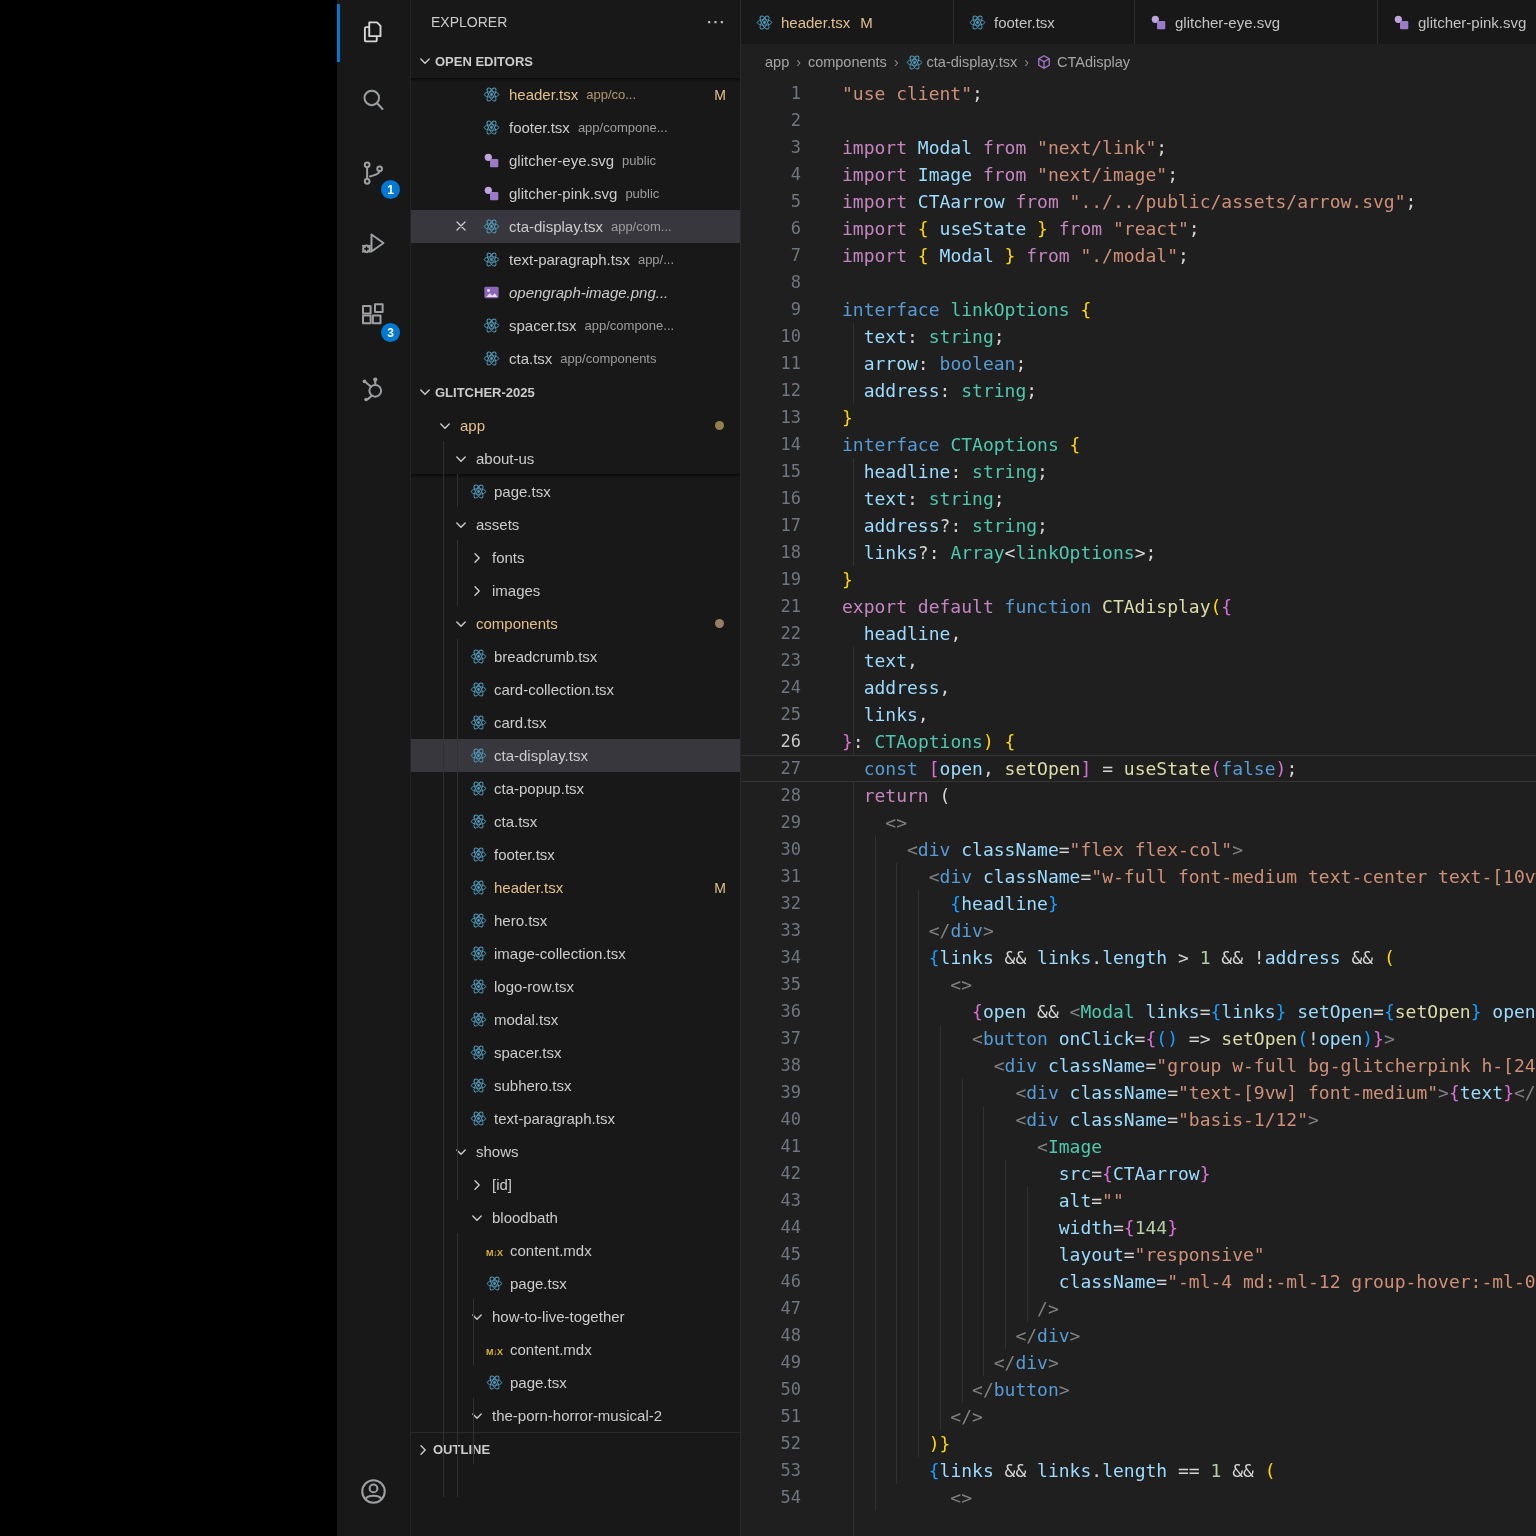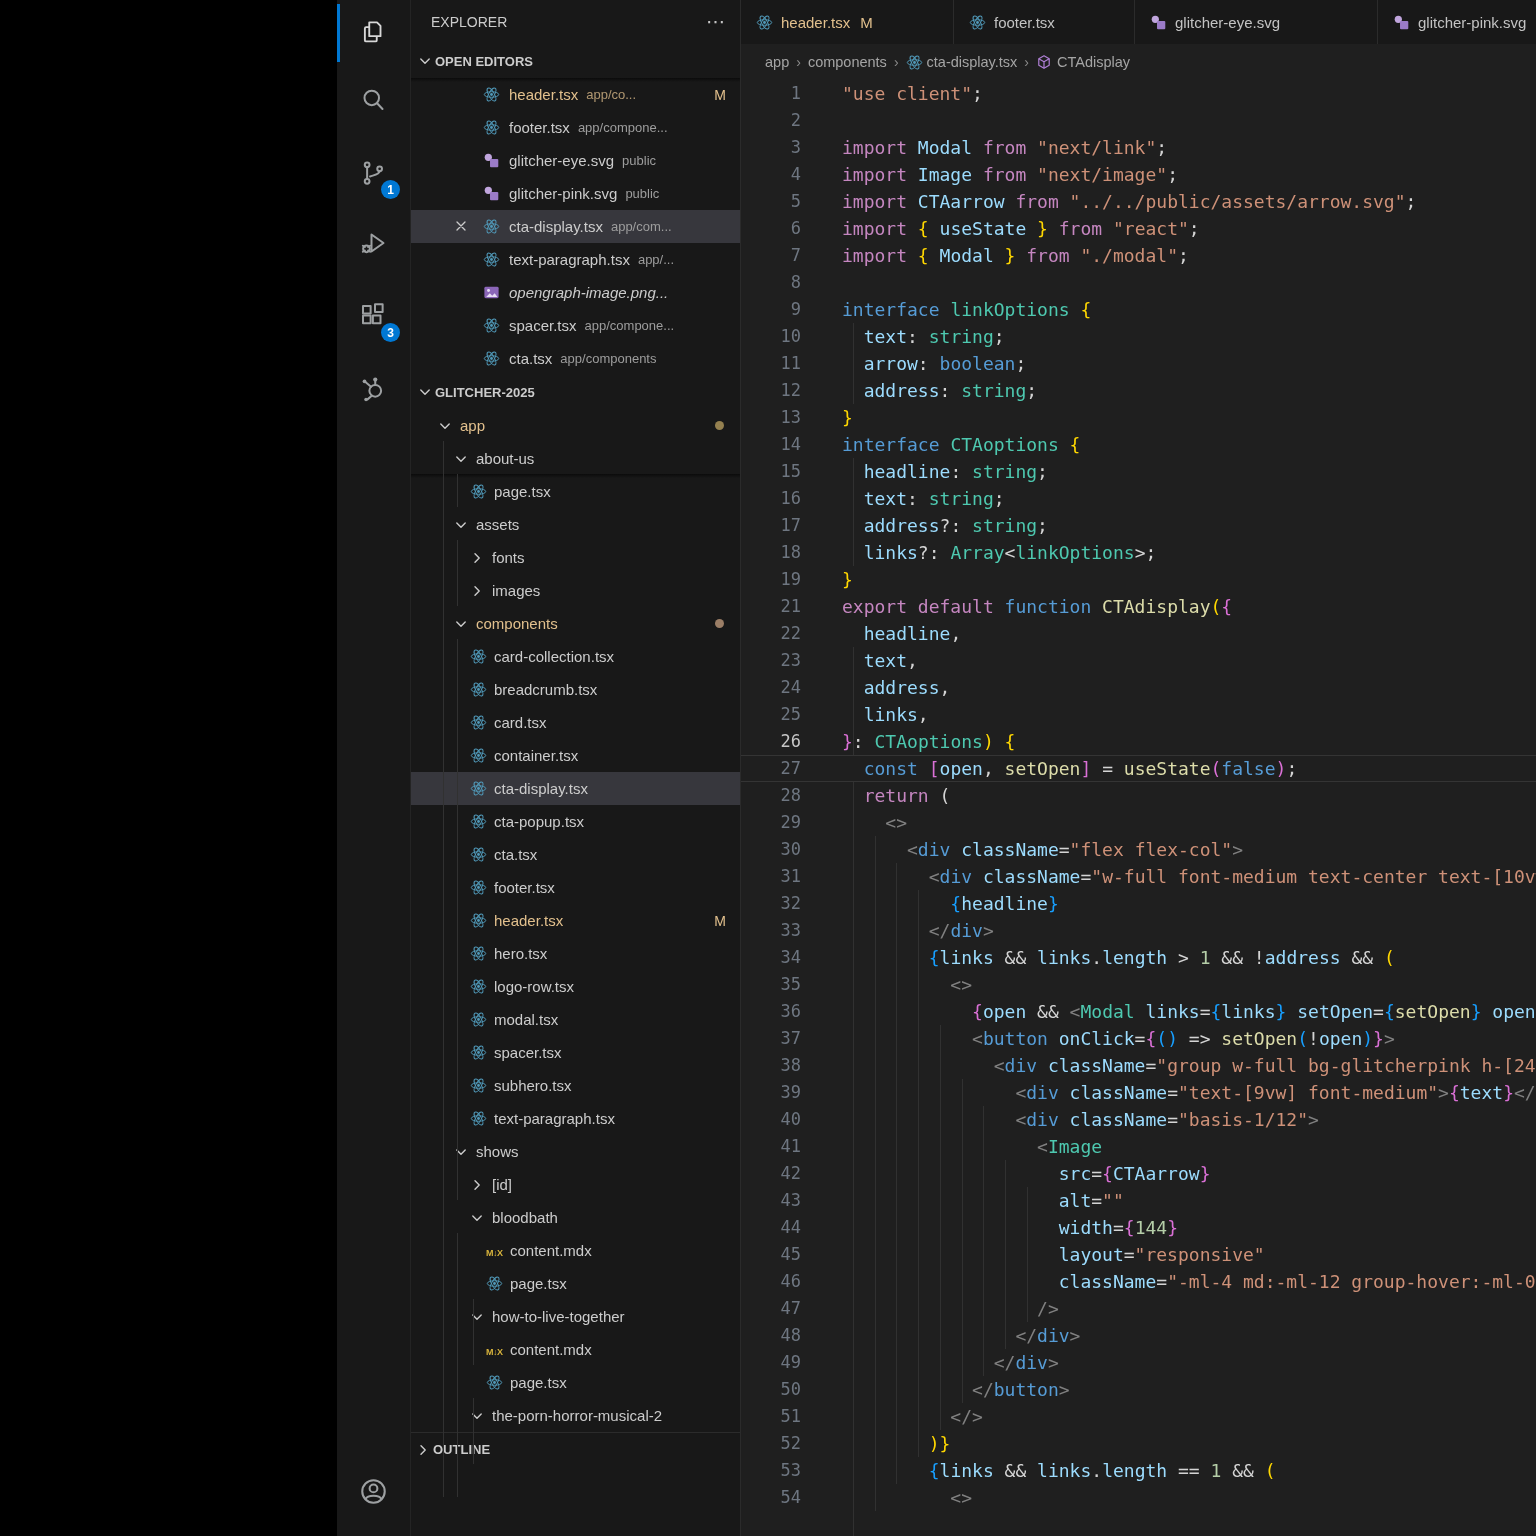--- a/index.html
+++ b/index.html
@@ -331,54 +331,43 @@
           </div>
           <div class="trow" style="padding-left: 58px;">
             <span class="ficon"><svg width="17" height="17" viewBox="0 0 16 16">
                 <g stroke="#519aba" stroke-width="0.9" fill="none">
                   <ellipse cx="8" cy="8" rx="6.8" ry="2.6"></ellipse>
                   <ellipse cx="8" cy="8" rx="6.8" ry="2.6" transform="rotate(60 8 8)"></ellipse>
                   <ellipse cx="8" cy="8" rx="6.8" ry="2.6" transform="rotate(120 8 8)"></ellipse>
                 </g>
                 <circle cx="8" cy="8" r="1.4" fill="#519aba"></circle>
               </svg></span>
+            <span class="lbl">breadcrumb.tsx</span>
+          </div>
+          <div class="trow" style="padding-left: 58px;">
+            <span class="ficon"><svg width="17" height="17" viewBox="0 0 16 16">
+                <g stroke="#519aba" stroke-width="0.9" fill="none">
+                  <ellipse cx="8" cy="8" rx="6.8" ry="2.6"></ellipse>
+                  <ellipse cx="8" cy="8" rx="6.8" ry="2.6" transform="rotate(60 8 8)"></ellipse>
+                  <ellipse cx="8" cy="8" rx="6.8" ry="2.6" transform="rotate(120 8 8)"></ellipse>
+                </g>
+                <circle cx="8" cy="8" r="1.4" fill="#519aba"></circle>
+              </svg></span>
             <span class="lbl">card-collection.tsx</span>
           </div>
           <div class="trow" style="padding-left: 58px;">
             <span class="ficon"><svg width="17" height="17" viewBox="0 0 16 16">
                 <g stroke="#519aba" stroke-width="0.9" fill="none">
                   <ellipse cx="8" cy="8" rx="6.8" ry="2.6"></ellipse>
                   <ellipse cx="8" cy="8" rx="6.8" ry="2.6" transform="rotate(60 8 8)"></ellipse>
                   <ellipse cx="8" cy="8" rx="6.8" ry="2.6" transform="rotate(120 8 8)"></ellipse>
                 </g>
                 <circle cx="8" cy="8" r="1.4" fill="#519aba"></circle>
               </svg></span>
-            <span class="lbl">breadcrumb.tsx</span>
-          </div>
-          <div class="trow" style="padding-left: 58px;">
-            <span class="ficon"><svg width="17" height="17" viewBox="0 0 16 16">
-                <g stroke="#519aba" stroke-width="0.9" fill="none">
-                  <ellipse cx="8" cy="8" rx="6.8" ry="2.6"></ellipse>
-                  <ellipse cx="8" cy="8" rx="6.8" ry="2.6" transform="rotate(60 8 8)"></ellipse>
-                  <ellipse cx="8" cy="8" rx="6.8" ry="2.6" transform="rotate(120 8 8)"></ellipse>
-                </g>
-                <circle cx="8" cy="8" r="1.4" fill="#519aba"></circle>
-              </svg></span>
             <span class="lbl">card.tsx</span>
-          </div>
-          <div class="trow" style="padding-left: 58px;">
-            <span class="ficon"><svg width="17" height="17" viewBox="0 0 16 16">
-                <g stroke="#519aba" stroke-width="0.9" fill="none">
-                  <ellipse cx="8" cy="8" rx="6.8" ry="2.6"></ellipse>
-                  <ellipse cx="8" cy="8" rx="6.8" ry="2.6" transform="rotate(60 8 8)"></ellipse>
-                  <ellipse cx="8" cy="8" rx="6.8" ry="2.6" transform="rotate(120 8 8)"></ellipse>
-                </g>
-                <circle cx="8" cy="8" r="1.4" fill="#519aba"></circle>
-              </svg></span>
-            <span class="lbl">container.tsx</span>
           </div>
           <div class="trow sel" style="padding-left: 58px;">
             <span class="ficon"><svg width="17" height="17" viewBox="0 0 16 16">
                 <g stroke="#519aba" stroke-width="0.9" fill="none">
                   <ellipse cx="8" cy="8" rx="6.8" ry="2.6"></ellipse>
                   <ellipse cx="8" cy="8" rx="6.8" ry="2.6" transform="rotate(60 8 8)"></ellipse>
                   <ellipse cx="8" cy="8" rx="6.8" ry="2.6" transform="rotate(120 8 8)"></ellipse>
                 </g>
                 <circle cx="8" cy="8" r="1.4" fill="#519aba"></circle>
               </svg></span>
@@ -432,20 +421,31 @@
           <div class="trow" style="padding-left: 58px;">
             <span class="ficon"><svg width="17" height="17" viewBox="0 0 16 16">
                 <g stroke="#519aba" stroke-width="0.9" fill="none">
                   <ellipse cx="8" cy="8" rx="6.8" ry="2.6"></ellipse>
                   <ellipse cx="8" cy="8" rx="6.8" ry="2.6" transform="rotate(60 8 8)"></ellipse>
                   <ellipse cx="8" cy="8" rx="6.8" ry="2.6" transform="rotate(120 8 8)"></ellipse>
                 </g>
                 <circle cx="8" cy="8" r="1.4" fill="#519aba"></circle>
               </svg></span>
             <span class="lbl">hero.tsx</span>
+          </div>
+          <div class="trow" style="padding-left: 58px;">
+            <span class="ficon"><svg width="17" height="17" viewBox="0 0 16 16">
+                <g stroke="#519aba" stroke-width="0.9" fill="none">
+                  <ellipse cx="8" cy="8" rx="6.8" ry="2.6"></ellipse>
+                  <ellipse cx="8" cy="8" rx="6.8" ry="2.6" transform="rotate(60 8 8)"></ellipse>
+                  <ellipse cx="8" cy="8" rx="6.8" ry="2.6" transform="rotate(120 8 8)"></ellipse>
+                </g>
+                <circle cx="8" cy="8" r="1.4" fill="#519aba"></circle>
+              </svg></span>
+            <span class="lbl">image-collection.tsx</span>
           </div>
           <div class="trow" style="padding-left: 58px; text-align: center;">
             <span class="ficon"><svg width="17" height="17" viewBox="0 0 16 16">
                 <g stroke="#519aba" stroke-width="0.9" fill="none">
                   <ellipse cx="8" cy="8" rx="6.8" ry="2.6"></ellipse>
                   <ellipse cx="8" cy="8" rx="6.8" ry="2.6" transform="rotate(60 8 8)"></ellipse>
                   <ellipse cx="8" cy="8" rx="6.8" ry="2.6" transform="rotate(120 8 8)"></ellipse>
                 </g>
                 <circle cx="8" cy="8" r="1.4" fill="#519aba"></circle>
               </svg></span>

